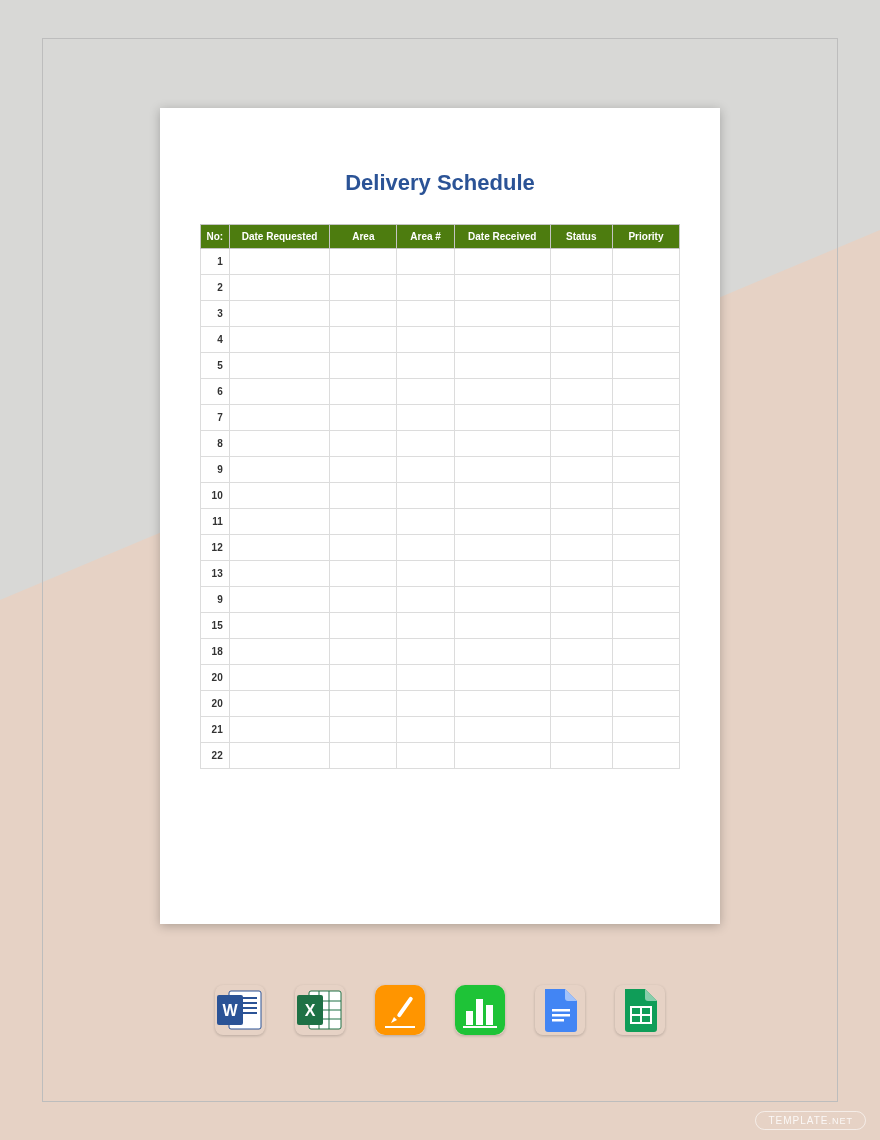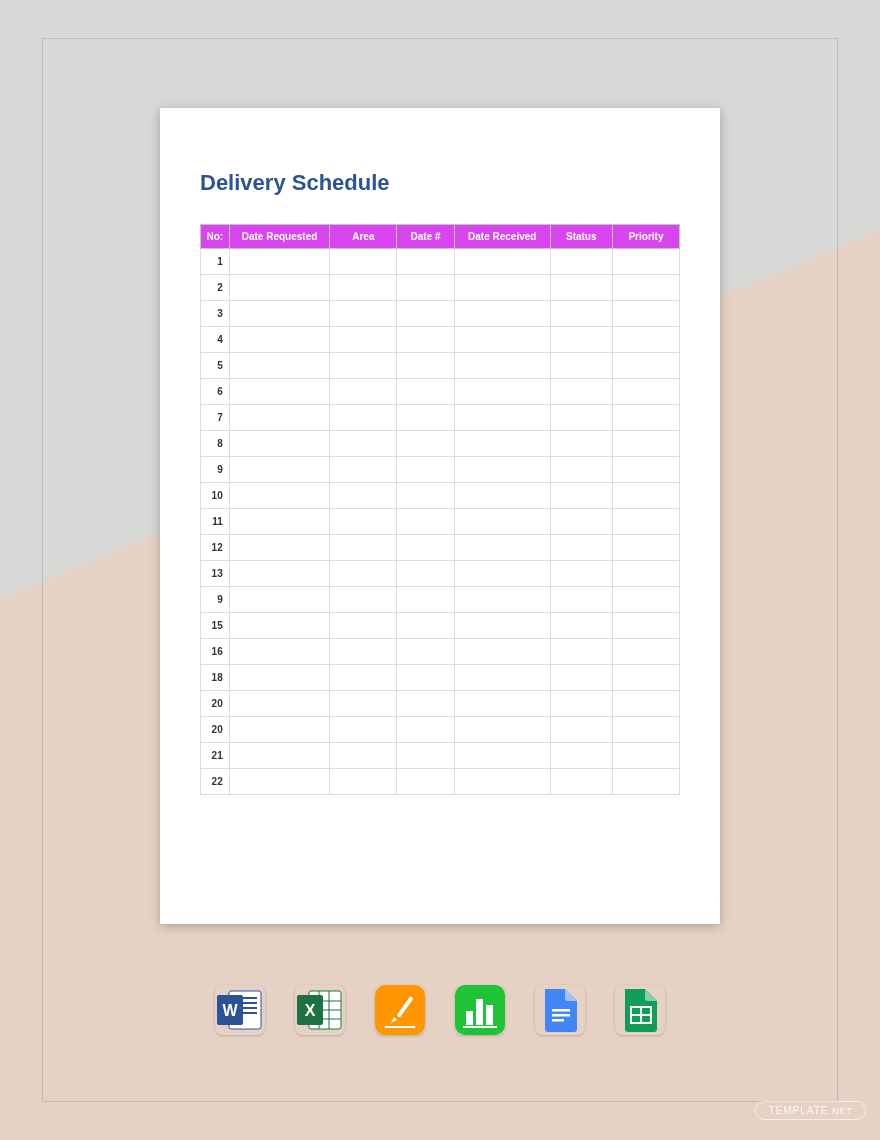--- a/index.html
+++ b/index.html
@@ -28,32 +28,33 @@
   .page {
     position: absolute;
     top: 108px; left: 160px;
     width: 560px; height: 816px;
     background: #ffffff;
     box-shadow: 0 2px 10px rgba(0,0,0,0.25);
     z-index: 2;
     padding: 62px 40px 20px 40px;
   }
   .page-title {
+    text-align: center;
     color: #2b5396;
     font-size: 22px;
     font-weight: bold;
     margin-bottom: 28px;
   }
   table.schedule {
     width: 100%;
     border-collapse: collapse;
     font-size: 10px;
   }
   table.schedule th {
-    background: #d946ef;
+    background: #4d7c0f;
     color: #ffffff;
     font-weight: bold;
     padding: 6px 2px;
     border: 1px solid #c4c4c4;
     text-align: center;
   }
   table.schedule td {
     border: 1px solid #dcdcdc;
     height: 26px;
     text-align: right;
@@ -90,21 +91,21 @@
     display: flex;
     align-items: center;
     justify-content: center;
     box-shadow: 0 1px 3px rgba(0,0,0,0.2);
     position: relative;
   }
   .app-icon svg { width: 100%; height: 100%; }
 
   .watermark {
     position: absolute;
-    bottom: 20px; right: 14px;
+    bottom: 10px; right: 14px;
     z-index: 4;
     border: 1px solid rgba(255,255,255,0.6);
     border-radius: 12px;
     padding: 3px 12px;
     font-size: 10px;
     letter-spacing: 1px;
     color: rgba(255,255,255,0.85);
     font-weight: 500;
   }
   .watermark .net { font-weight: 300; font-size: 9px; }
@@ -120,21 +121,21 @@
 <div class="frame"></div>
 
 <div class="page">
   <h1 class="page-title">Delivery Schedule</h1>
   <table class="schedule">
     <thead>
       <tr>
         <th class="col-no">No:</th>
         <th class="col-date-req">Date Requested</th>
         <th class="col-area">Area</th>
-        <th class="col-item">Date #</th>
+        <th class="col-item">Area #</th>
         <th class="col-date-rec">Date Received</th>
         <th class="col-status">Status</th>
         <th class="col-priority">Priority</th>
       </tr>
     </thead>
     <tbody id="table-body">
         <tr>
           <td>1</td>
           <td></td>
           <td></td>
@@ -255,29 +256,20 @@
           <td>9</td>
           <td></td>
           <td></td>
           <td></td>
           <td></td>
           <td></td>
           <td></td>
         </tr>
         <tr>
           <td>15</td>
-          <td></td>
-          <td></td>
-          <td></td>
-          <td></td>
-          <td></td>
-          <td></td>
-        </tr>
-        <tr>
-          <td>16</td>
           <td></td>
           <td></td>
           <td></td>
           <td></td>
           <td></td>
           <td></td>
         </tr>
         <tr>
           <td>18</td>
           <td></td>

